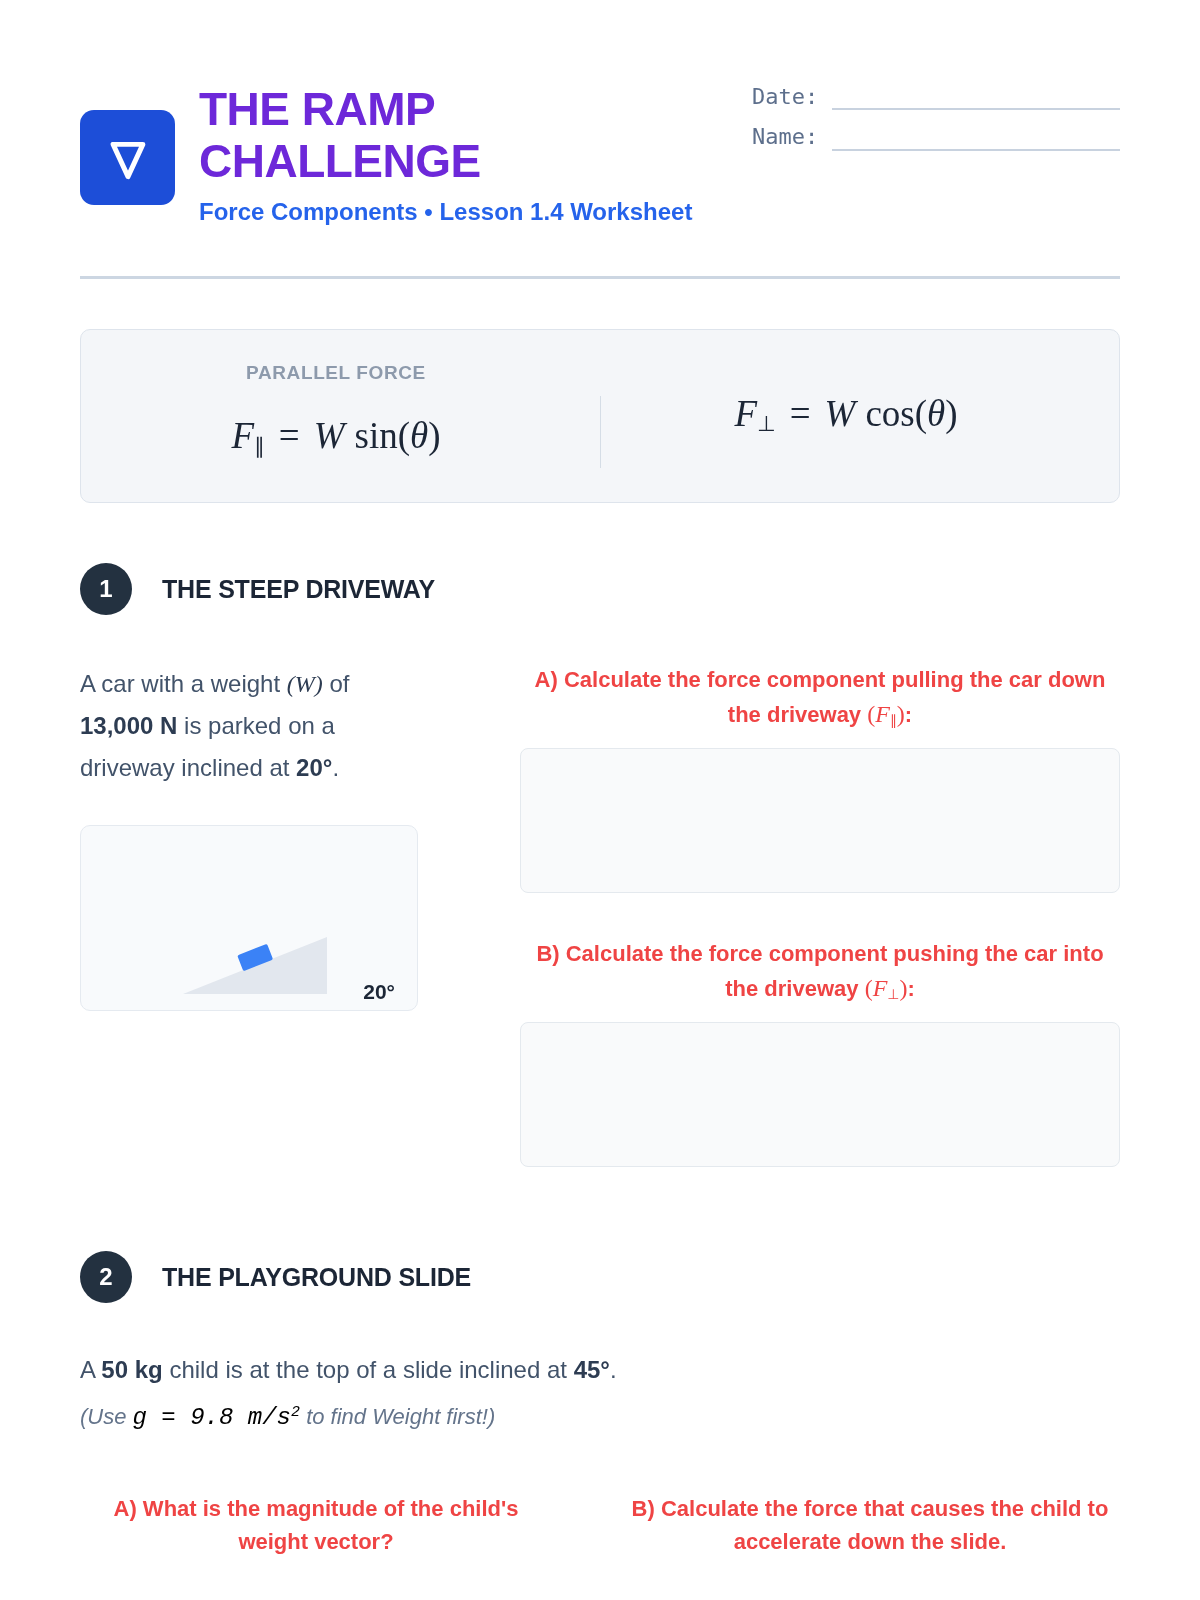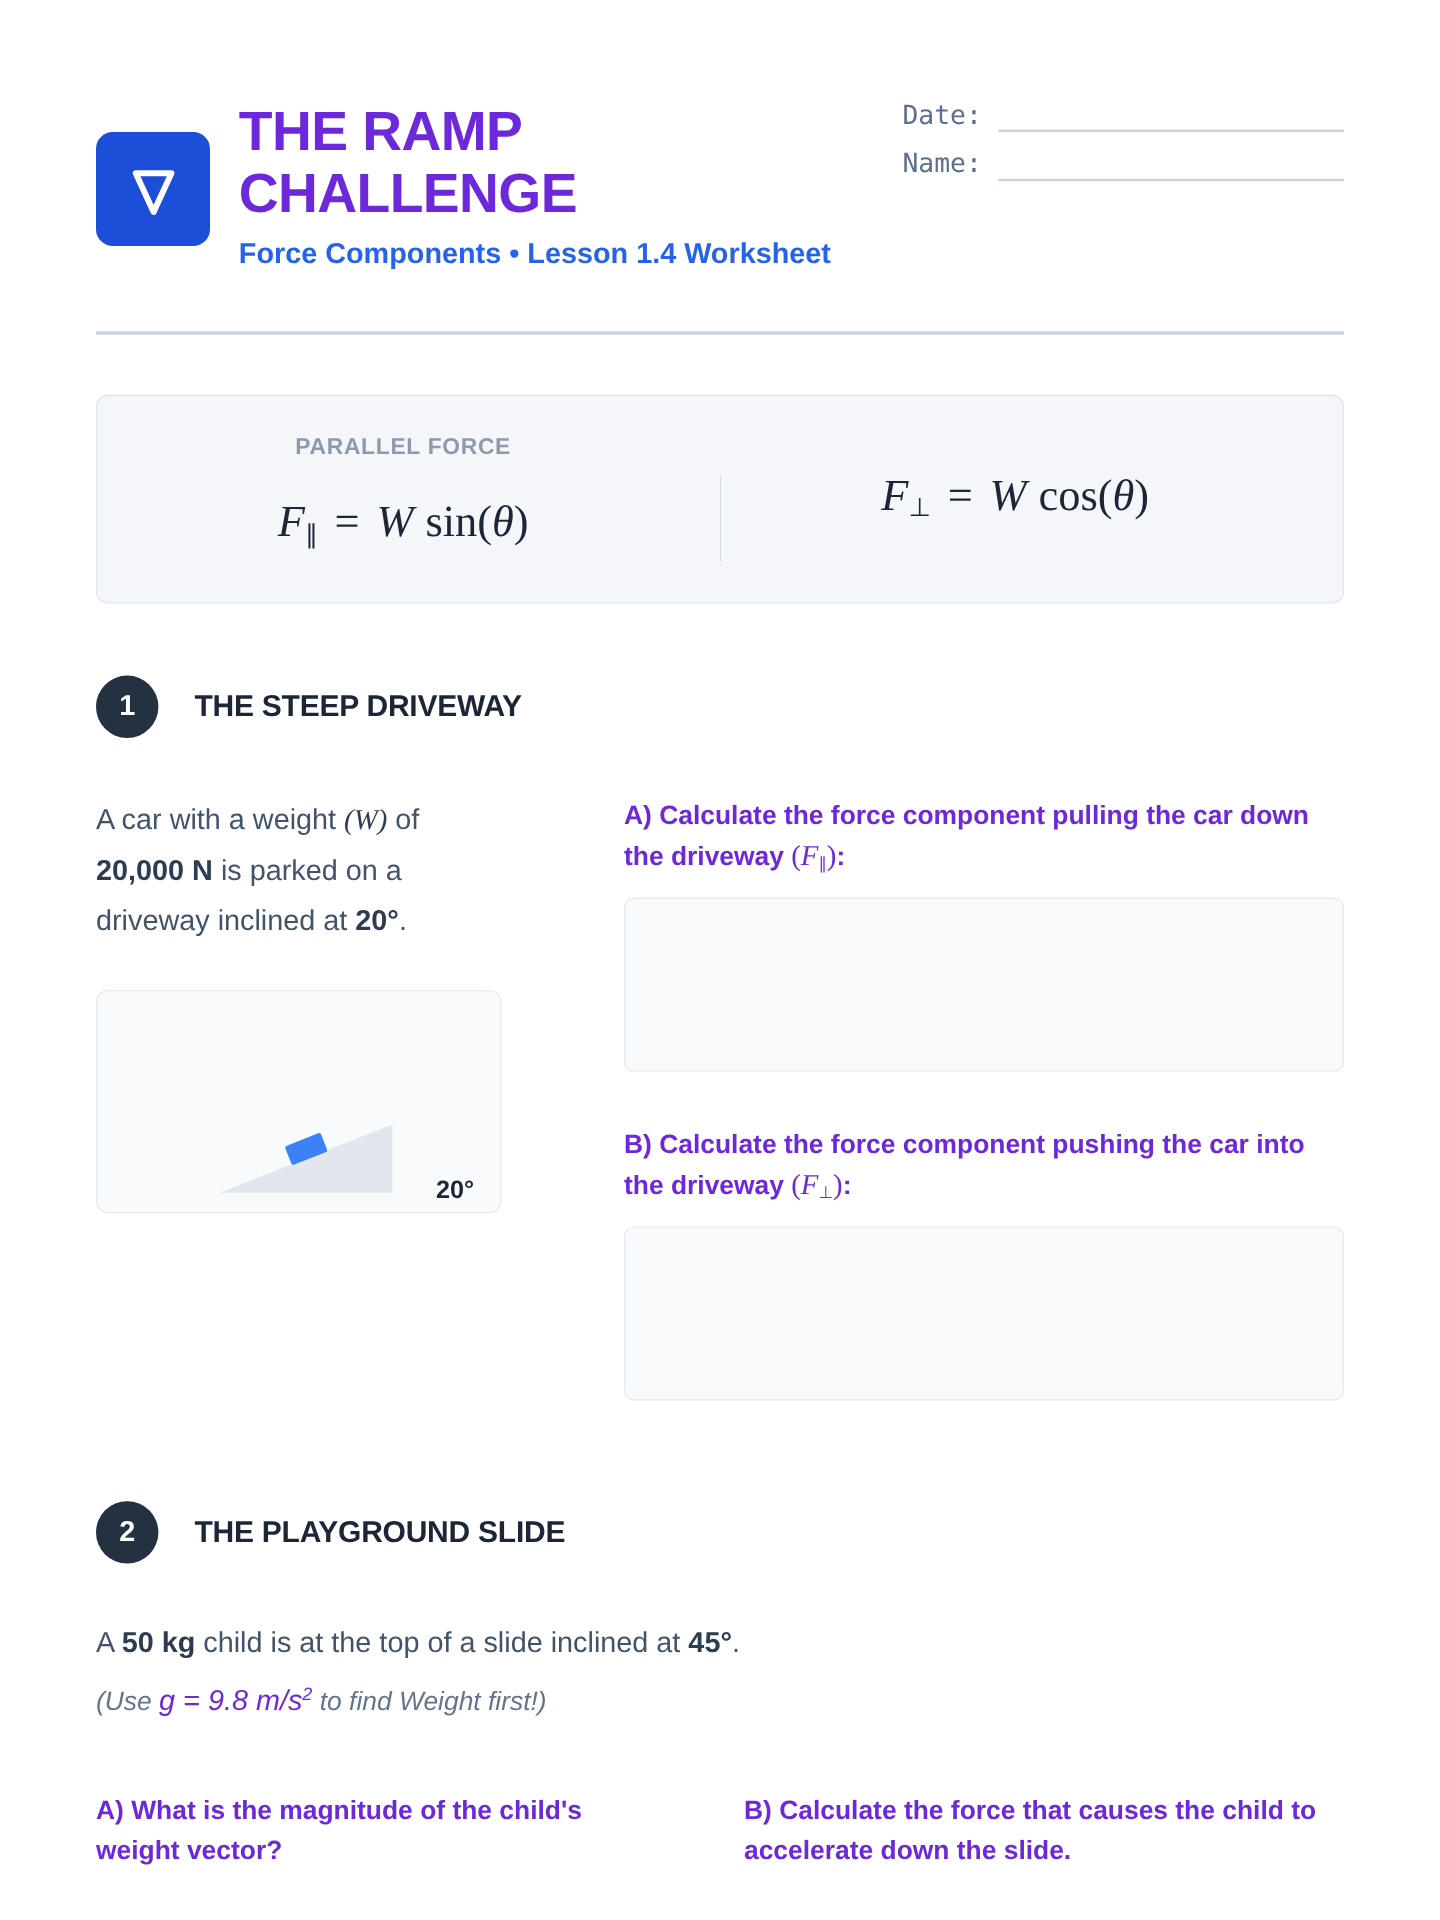--- a/index.html
+++ b/index.html
@@ -105,40 +105,40 @@
     background: #f8fafc; border: 1px solid #e5eaf0; border-radius: 10px;
     position: relative;
   }
   .diagram svg { position: absolute; left: 0; top: 0; }
   .diagram-angle {
     position: absolute; right: 22px; bottom: 6px;
     font-size: 21px; font-weight: 700; color: #1c2636;
   }
 
   .question {
-    font-size: 22px; font-weight: 700; color: #6d28d9; line-height: 1.5;
+    font-size: 22px; font-weight: 700; color: #ef4444; line-height: 1.5; text-align: center;
   }
   .question .mvar { font-weight: 400; font-size: 24px; }
   .question .mparen {
     font-family: "Liberation Serif", serif; font-weight: 400; font-size: 24px;
   }
   .answer-box {
     margin-top: 16px; height: 145px;
     background: #f9fafb; border: 1px solid #e4e9ee; border-radius: 8px;
   }
   .qb-block { margin-top: 44px; }
 
   
   .s2-problem { margin-top: 46px; }
   .hint {
     margin-top: 8px; font-size: 22px; font-style: italic; color: #64748b;
     line-height: 1.6;
   }
   .hint .hmath {
-    font-family: Liberation Sans, sans-serif; font-size: 24px; color: #6d28d9;
+    font-family: Liberation Mono, monospace; font-size: 24px; color: #000000;
   }
   .hint .hsup { font-size: 15px; vertical-align: 0.55em; }
 
   .s2-questions { display: flex; justify-content: space-between; margin-top: 54px; }
   .s2-qa { width: 472px; }
   .s2-qb { width: 500px; }
 </style>
 </head>
 <body>
 
@@ -186,21 +186,21 @@
     </div>
   </div>
 
   <div class="section-header">
     <div class="section-num">1</div>
     <div class="section-title">THE STEEP DRIVEWAY</div>
   </div>
 
   <div class="s1-body">
     <div class="s1-left">
-      <p class="problem-text"><span>A car with a weight </span><span class="pmath">(W)</span><span> of </span><strong>20,000 N</strong><span> is parked on a driveway inclined at </span><strong>20°</strong><span>.</span></p>
+      <p class="problem-text"><span>A car with a weight </span><span class="pmath">(W)</span><span> of </span><strong>13,000 N</strong><span> is parked on a driveway inclined at </span><strong>20°</strong><span>.</span></p>
 
       <div class="diagram">
         <svg width="336" height="184" viewBox="0 0 336 184">
           <polygon points="102,168 246,168 246,111" fill="#e2e7ee"></polygon>
           <rect x="158" y="123" width="32" height="17" rx="2" fill="#3b82f6" transform="rotate(-21.5 174 131)"></rect>
         </svg>
         <div class="diagram-angle">20°</div>
       </div>
     </div>
 

